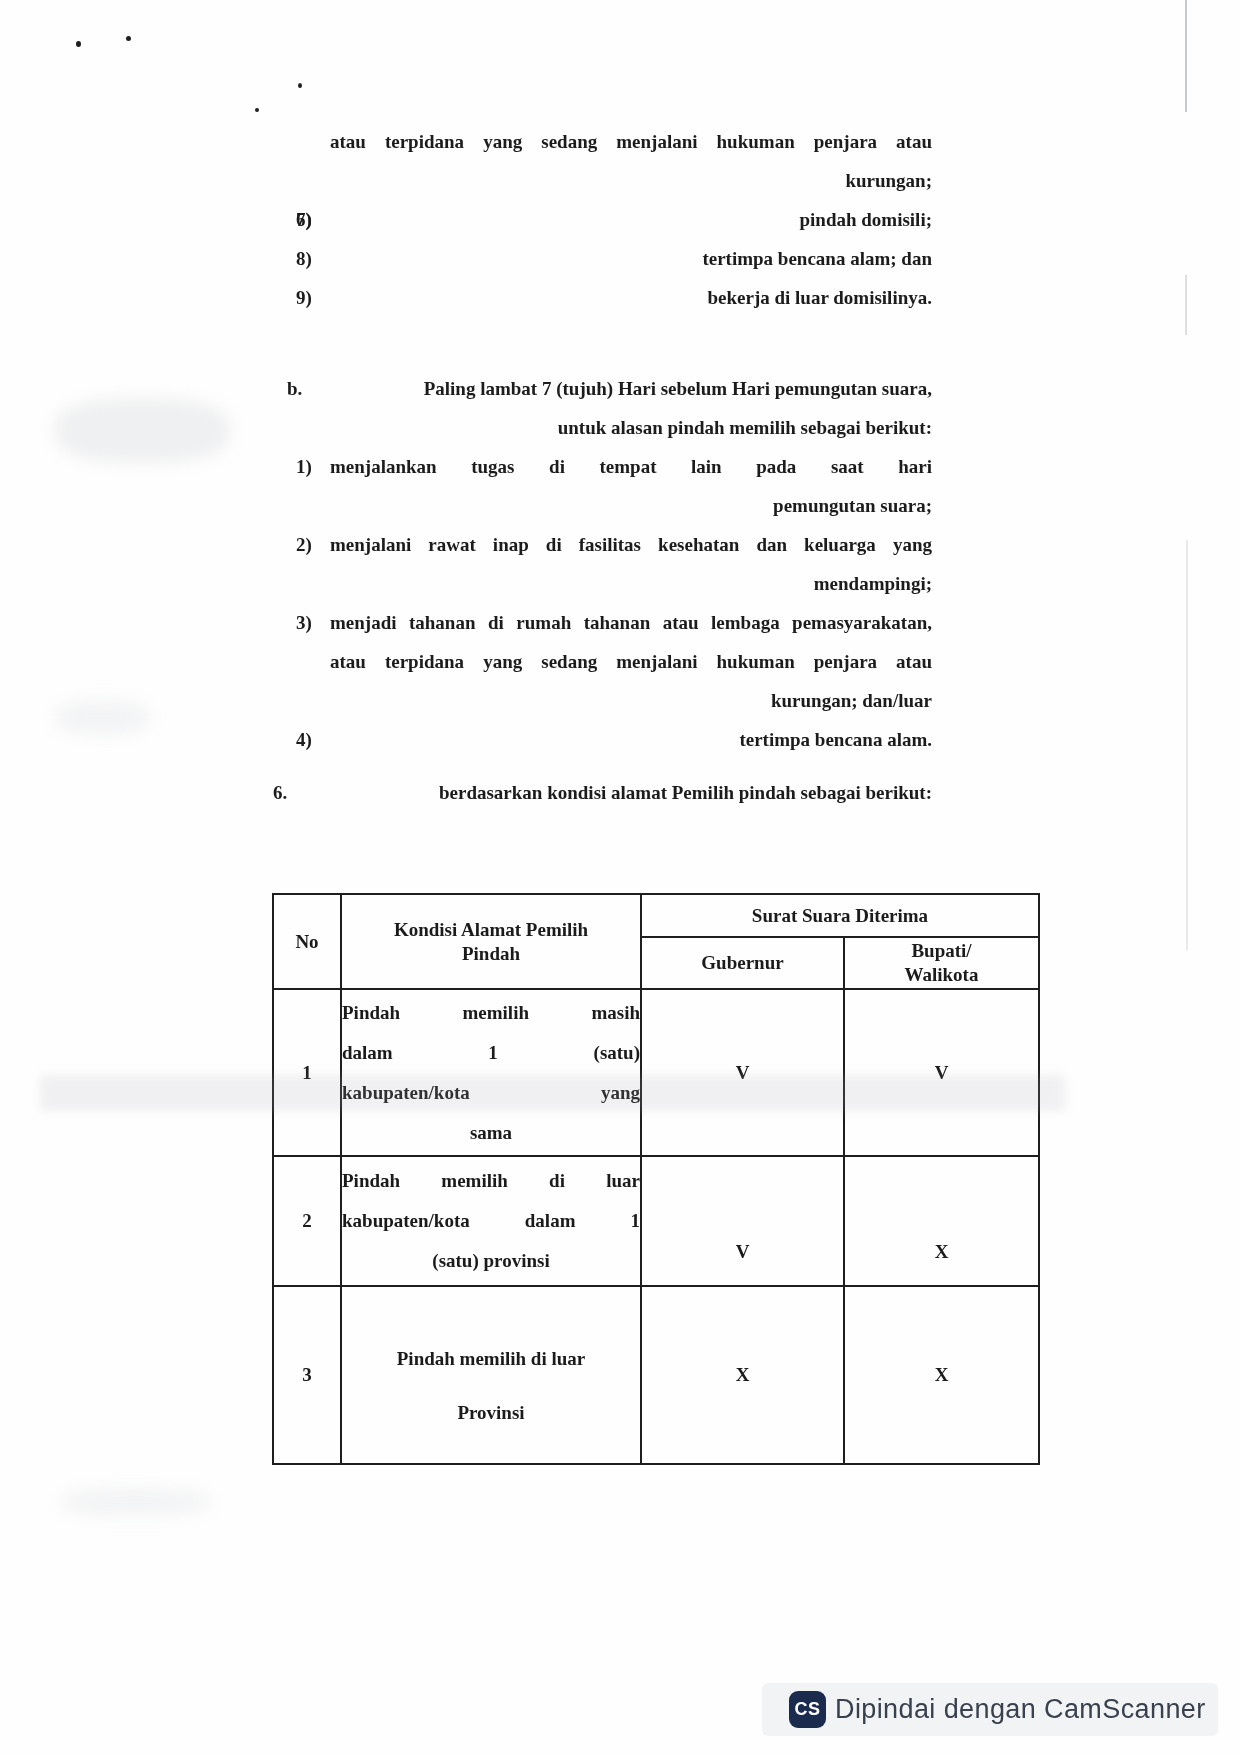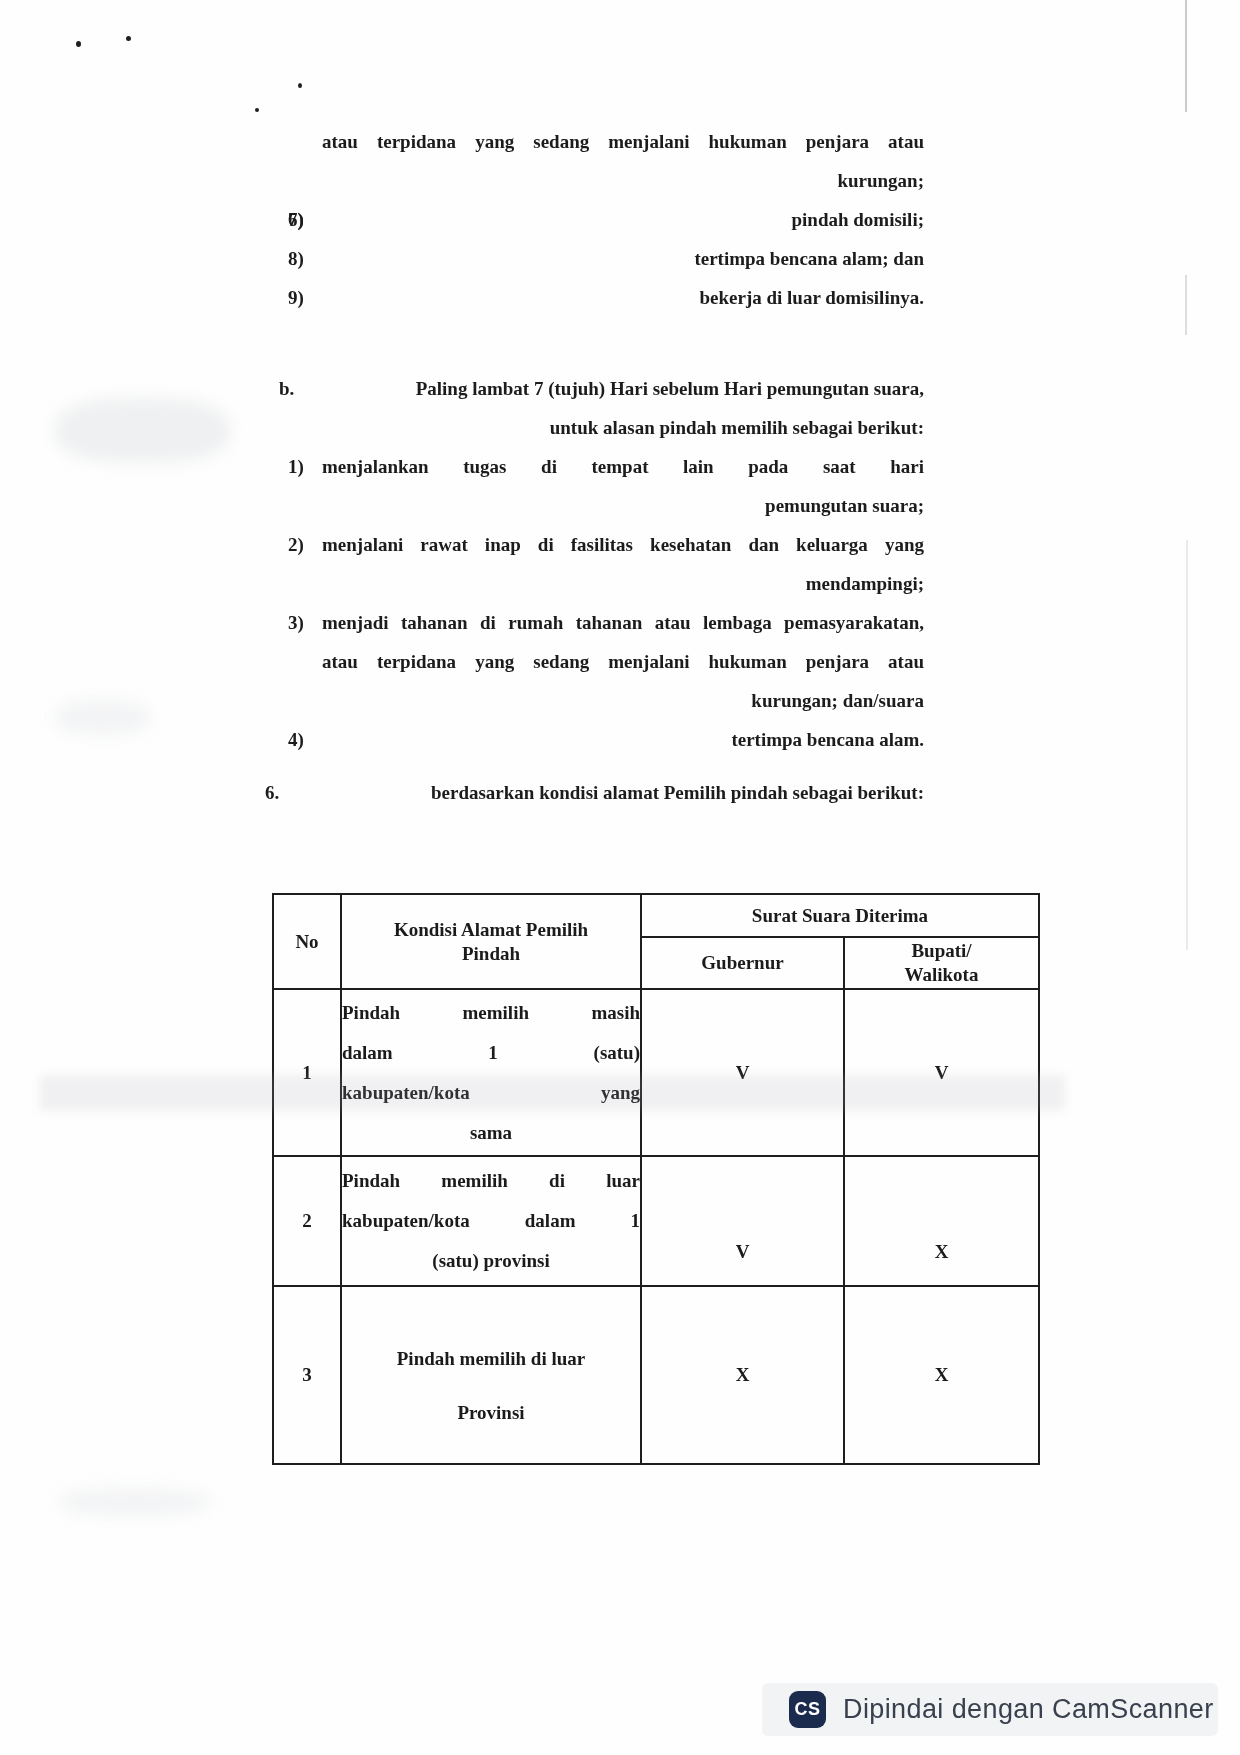--- a/index.html
+++ b/index.html
@@ -4,21 +4,21 @@
 <style>
   html,body{margin:0;padding:0;}
   body{
     width:1240px;height:1755px;position:relative;overflow:hidden;
     background:#fefefe;
     font-family:"Liberation Serif","DejaVu Serif",serif;
     color:#1c1c1c;
   }
   
   .doc-body{
-    position:absolute;left:264px;top:122px;width:660px;
+    position:absolute;left:272px;top:122px;width:660px;
     font-size:19px;font-weight:700;line-height:39px;
   }
   .line{position:relative;text-align:right;}
   .line .marker{position:absolute;top:0;}
   .l-wrap{padding-left:58px;}
   .l-num{padding-left:58px;}
   .l-num .marker{left:24px;}
   .l-b{padding-left:41px;}
   .l-b .marker{left:15px;}
   .l-btext{padding-left:43px;}
@@ -59,21 +59,21 @@
   }
   .cs-icon{
     width:37px;height:37px;margin-left:27px;border-radius:9px;overflow:hidden;
     background:#1b2b4d;display:flex;flex-direction:row;flex-shrink:0;
   }
   .cs-icon .cs-glyph{
     flex:1;display:flex;align-items:center;justify-content:center;
     color:#ffffff;font-weight:700;font-size:18px;letter-spacing:.5px;
   }
   .cs-icon .cs-teal{height:8px;background:#2eb592;}
-  .cs-label{margin-left:17px;font-size:27px;color:#39414f;letter-spacing:.4px;white-space:nowrap;}
+  .cs-label{margin-left:9px;font-size:27px;color:#39414f;letter-spacing:.4px;white-space:nowrap;}
 </style>
 </head>
 <body>
 
 <div class="speck" style="left:76px;top:41px;width:5px;height:6px;"></div>
 <div class="speck" style="left:126px;top:36px;width:5px;height:5px;"></div>
 <div class="speck" style="left:298px;top:83px;width:4px;height:5px;"></div>
 <div class="speck" style="left:255px;top:108px;width:4px;height:4px;"></div>
 
 <div class="edge-line" style="left:1185px;top:0;height:112px;background:rgba(185,190,196,0.8);"></div>
@@ -92,21 +92,21 @@
     <div class="line l-num"><span class="marker">8)</span><span>tertimpa bencana alam; dan</span></div>
     <div class="line l-num"><span class="marker">9)</span><span>bekerja di luar domisilinya.</span></div>
     <div class="line l-b" style="margin-top: 52px;"><span class="marker">b.</span><span>Paling lambat 7 (tujuh) Hari sebelum Hari pemungutan suara,</span></div>
     <div class="line l-btext"><span>untuk alasan pindah memilih sebagai berikut:</span></div>
     <div class="line l-num just"><span class="marker">1)</span><span>menjalankan tugas di tempat lain pada saat hari</span></div>
     <div class="line l-wrap"><span>pemungutan suara;</span></div>
     <div class="line l-num just"><span class="marker">2)</span><span>menjalani rawat inap di fasilitas kesehatan dan keluarga yang</span></div>
     <div class="line l-wrap"><span>mendampingi;</span></div>
     <div class="line l-num just"><span class="marker">3)</span><span>menjadi tahanan di rumah tahanan atau lembaga pemasyarakatan,</span></div>
     <div class="line l-wrap just"><span>atau terpidana yang sedang menjalani hukuman penjara atau</span></div>
-    <div class="line l-wrap"><span>kurungan; dan/suara</span></div>
+    <div class="line l-wrap"><span>kurungan; dan/luar</span></div>
     <div class="line l-num"><span class="marker">4)</span><span>tertimpa bencana alam.</span></div>
     <div class="line l-sec just" style="margin-top: 14px;"><span class="marker">6.</span></div>
     <div class="line l-sectext"><span>berdasarkan kondisi alamat Pemilih pindah sebagai berikut:</span></div>
   </div>
 
 <table class="vote-table">
   <colgroup>
     <col style="width:68px">
       <col style="width:300px">
       <col style="width:203px">

